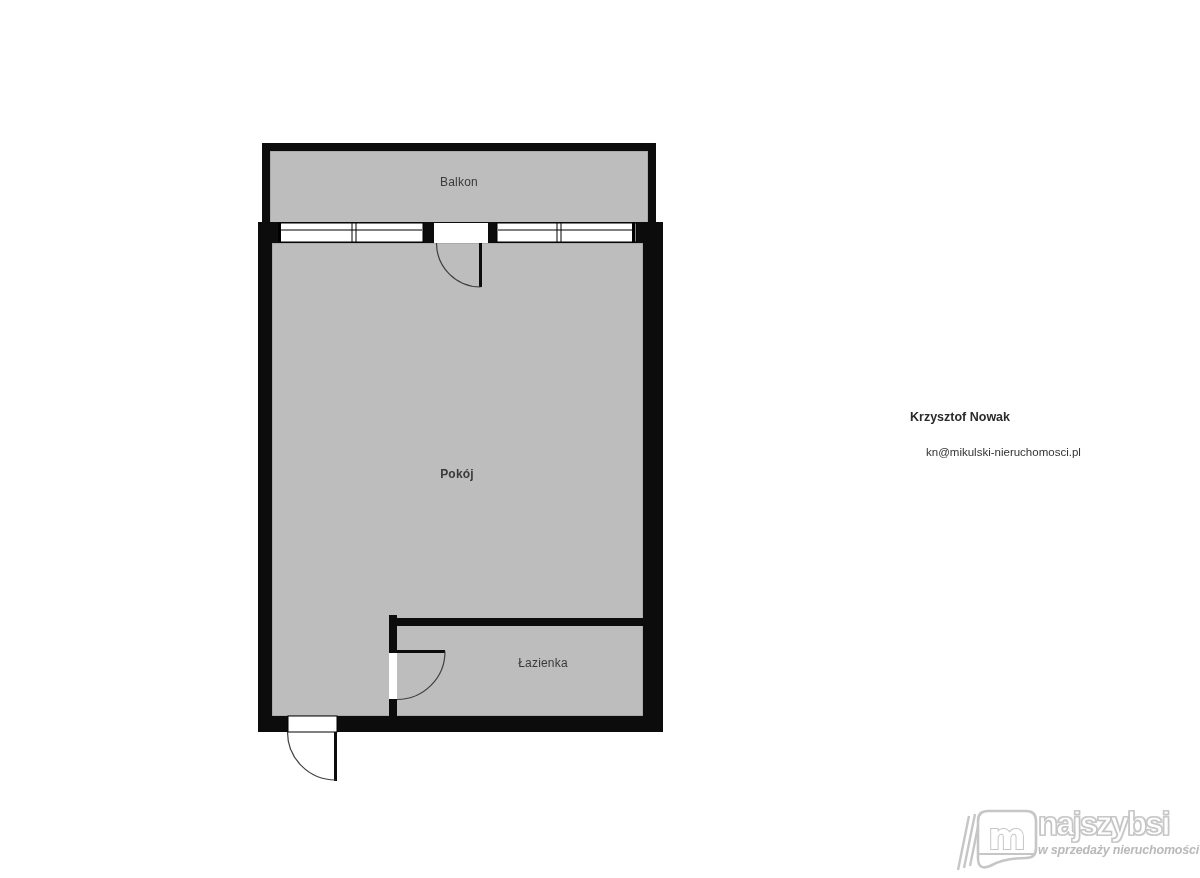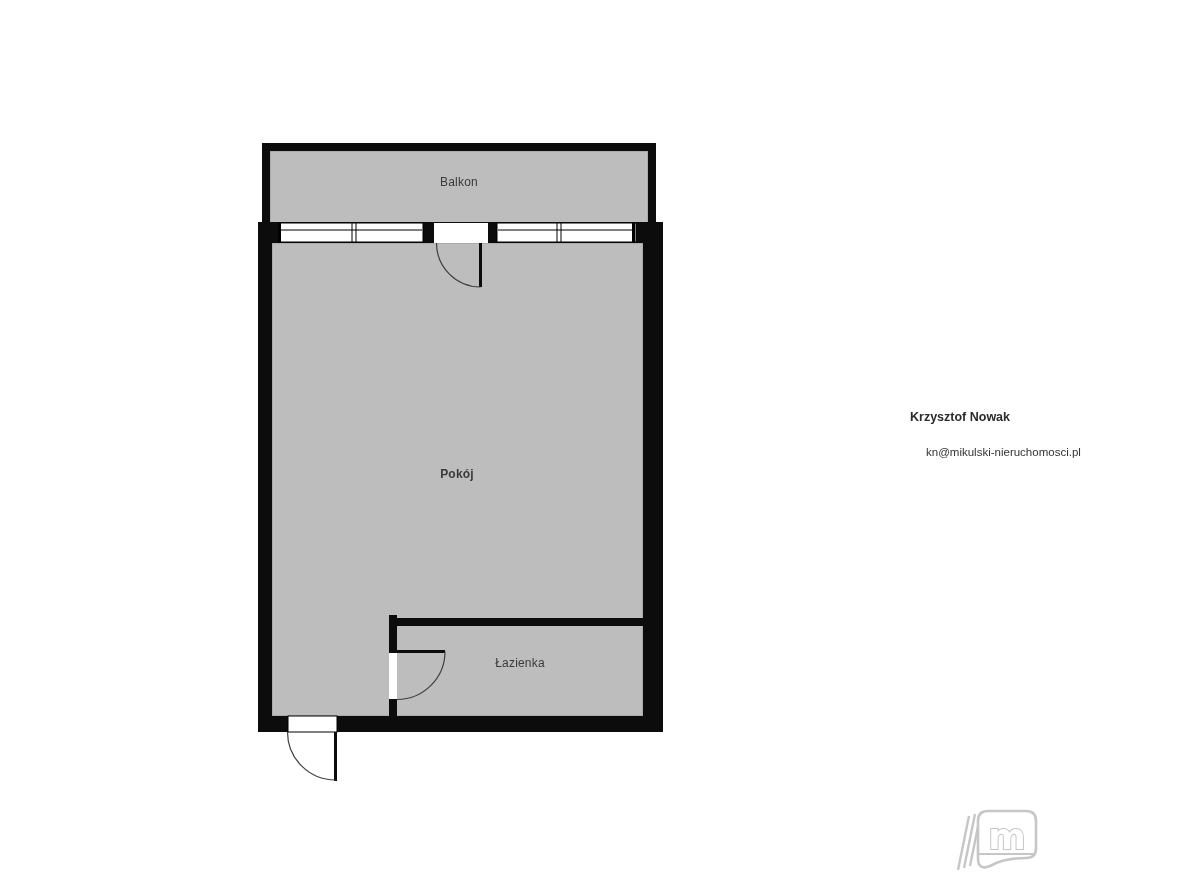--- a/index.html
+++ b/index.html
@@ -70,33 +70,37 @@
     <rect x="397" y="650" width="48" height="3" fill="#0c0c0c"></rect>
     <path d="M 445 651.5 A 48 48 0 0 1 397 699.5" fill="none" stroke="#3f3f3f" stroke-width="1.2"></path>
 
     <rect x="288" y="716" width="49" height="16" fill="#ffffff" stroke="#000000" stroke-width="1"></rect>
     <rect x="334" y="732" width="3" height="49" fill="#0c0c0c"></rect>
     <path d="M 287.5 732 A 48 48 0 0 0 335.5 780" fill="none" stroke="#3f3f3f" stroke-width="1.2"></path>
   </svg>
 
   <div class="room-label" style="left:459px;top:182px;">Balkon</div>
   <div class="room-label" style="left:457px;top:474px;font-weight:bold;">Pokój</div>
-  <div class="room-label" style="left:520px;top:663px;">Łazienka</div>
+  <div class="room-label" style="left:543px;top:663px;">Łazienka</div>
 
   <div class="agent">
     <div class="agent-name">Krzysztof Nowak</div>
     <div class="agent-email">kn@mikulski-nieruchomosci.pl</div>
   </div>
 
   <div class="watermark">
     <svg class="wm-icon" width="84" height="68" viewBox="0 0 84 68">
       <g fill="none" stroke="#c6c6c6" stroke-width="2.4">
         <line x1="15" y1="8" x2="4" y2="62"></line>
         <line x1="21" y1="6" x2="10" y2="60"></line>
         <line x1="27" y1="4" x2="16" y2="58"></line>
       </g>
       <path d="M 34 3 H 72 Q 82 3 82 13 V 40 Q 82 50 72 50 Q 50 50 36 58 Q 24 63 24 50 V 13 Q 24 3 34 3 Z" fill="#ffffff" stroke="#c6c6c6" stroke-width="2.6"></path>
       <path d="M 24 46 H 80" fill="none" stroke="#c6c6c6" stroke-width="2.2"></path>
       <text x="53" y="41" text-anchor="middle" font-family="DejaVu Sans, sans-serif" font-size="36" font-weight="bold" fill="#ffffff" stroke="#c6c6c6" stroke-width="2" paint-order="stroke fill">m</text>
     </svg>
+    <div class="wm-text">
+      <div class="wm-brand">najszybsi</div>
+      <div class="wm-tagline">w sprzedaży nieruchomości</div>
+    </div>
   </div>
 
 </div>
 
 </body></html>

